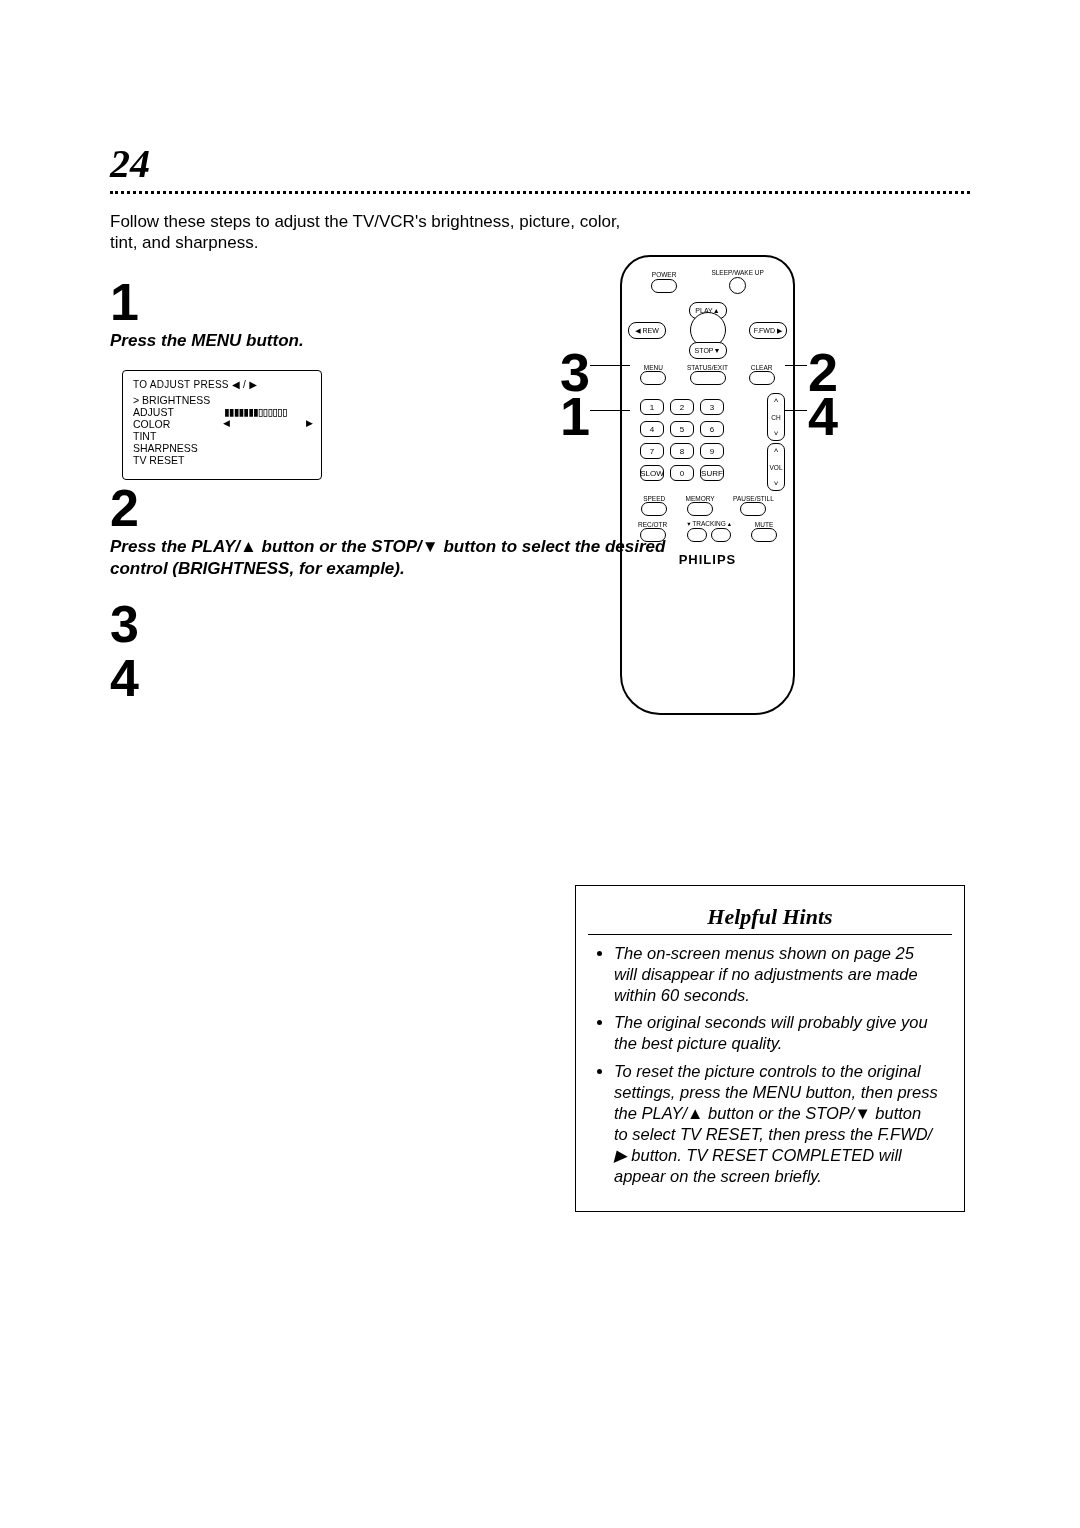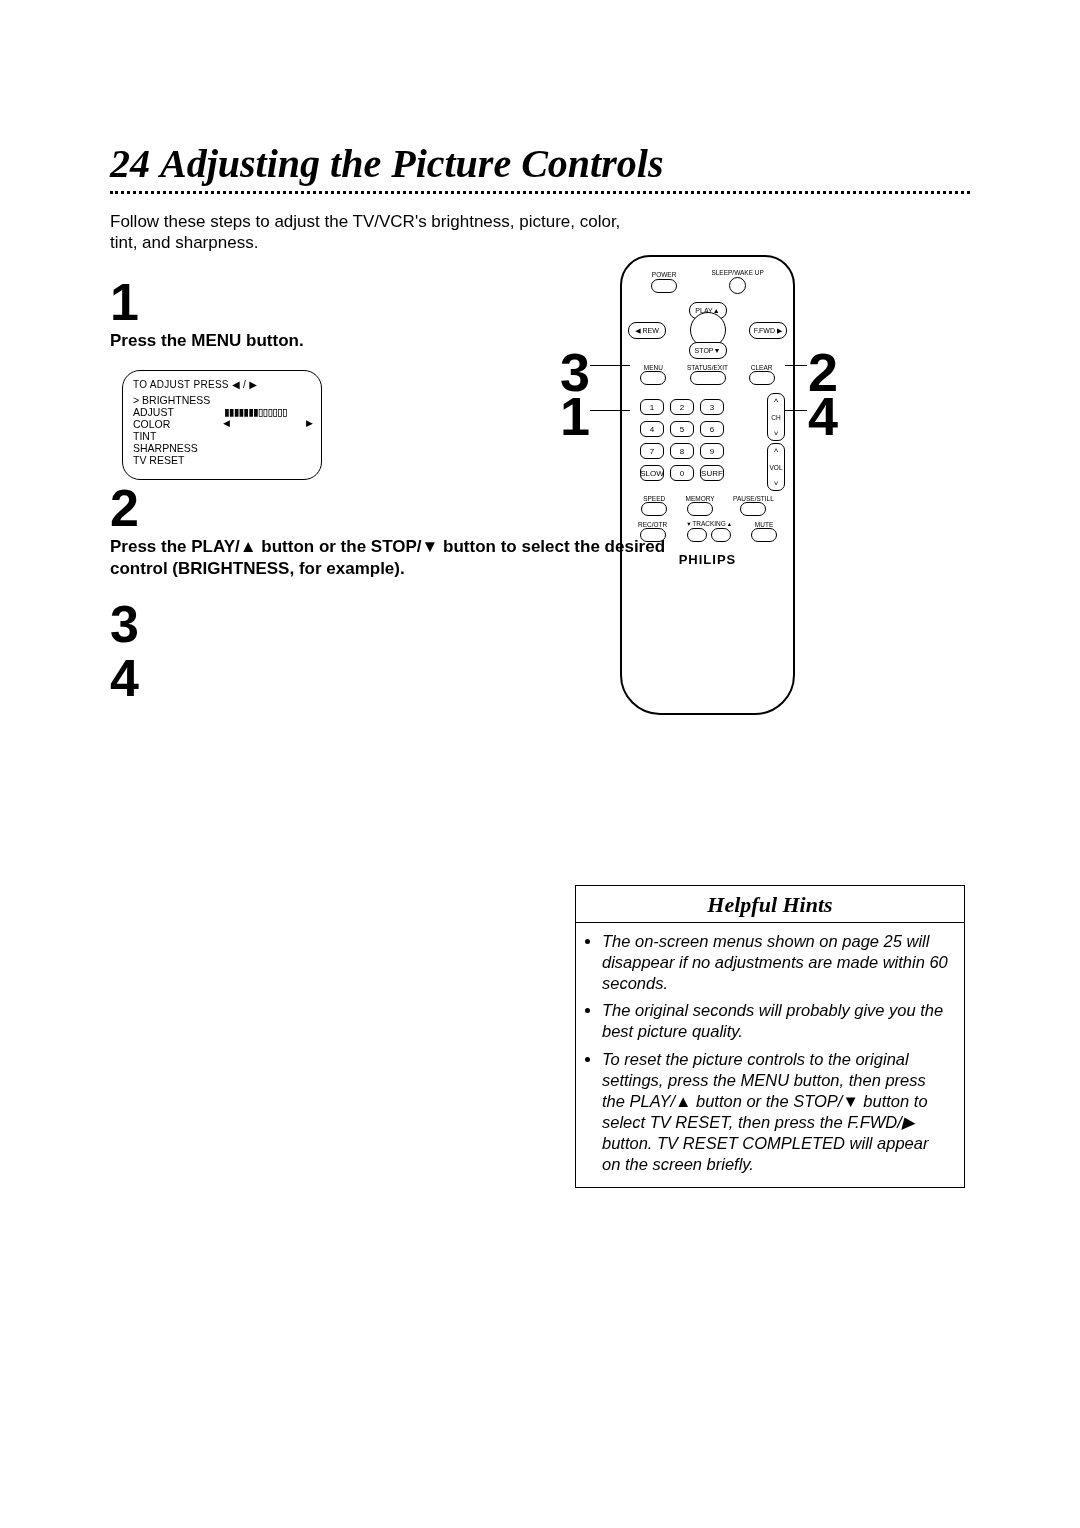--- a/index.html
+++ b/index.html
@@ -5,45 +5,45 @@
   html,body {
     margin:0; padding:0; background:#fff;
     font-family: Arial, Helvetica, sans-serif;
     color:#000;
   }
   .page {
     width:1080px; height:1528px; position:relative; margin:0;
     box-sizing:border-box;
     padding: 140px 110px 0 110px;
   }
-  .title-line { display:flex; align-items:flex-start; gap:10px;}
+  .title-line { display:flex; align-items:flex-start; gap:26px;}
   .page-num {
     font: italic bold 40px Georgia, "Times New Roman", serif;
   }
   .page-title {
     font: italic bold 40px Georgia, "Times New Roman", serif;
     letter-spacing:0px;
   }
   .dot-rule {
     border:none; border-top:3px dotted #000;
     margin:4px 0 10px 0; width:860px;
   }
   .intro {
     font-size:17px; width:540px; line-height:1.25;
   }
   .steps { margin-top:22px; width:560px;}
   .step-num {
     font: bold 52px Arial, sans-serif; line-height:1;
     margin-bottom:2px;
   }
   .step-text {font-size:17px; line-height:1.3; margin-bottom:18px;}
-  .step-text b {font-weight:bold;}
+  .step-text b {font-weight:bold;font-style:italic;}
   .tv-menu {
     position:relative; width:200px; height:110px;
-    border:1.5px solid #000; border-radius:18px;
+    border:1.5px solid #000; border-radius:4px;
     margin:8px 0 2px 12px; padding:8px 10px 6px 10px;
     font-size:11px; font-family: Arial, sans-serif;
     box-sizing:border-box;
   }
   .tv-menu .hdr {font-size:10px; letter-spacing:0.3px;}
   .tv-menu ul {list-style:none; padding:0; margin:4px 0 14px 0; font-size:10.5px; line-height:1.15;}
   .tv-menu li::before{content:"";}
   .tv-menu li.sel::before{content:"> "; }
   .slider {position:absolute; top:33px; left:100px; font-size:13px; letter-spacing:-3px;
            font-family:monospace;}
@@ -90,39 +90,38 @@
   .cluster .cbtn{width:36px; height:15px; border:1px solid #000; border-radius:8px;
                  position:absolute; background:#fff; font-size:7px;
                  display:flex; align-items:center; justify-content:center;}
   .grey-band{position:absolute; left:2px; right:2px; top:74px; height:66px;
              background:#ddd; z-index:-1;}
   
   .lead {position:absolute; height:0; border-top:1.5px solid #000;}
   
   .hints {
     position:absolute; left:575px; top:885px; width:390px;
-    border:1.8px solid #000; padding:0; box-sizing:border-box;
+    border:1.8px solid #000; padding:12px; box-sizing:border-box;
     font-size:16.5px;
   }
   .hints-title {
     font: italic bold 22px Georgia, serif;
     text-align:center; padding:6px 0 4px 0;
     border-bottom:1.8px solid #000;
   }
   .hints ul {margin:8px 14px 12px 26px; padding:0; font-style:italic;
              font-size:16.5px; line-height:1.28;}
   .hints li {margin-bottom:6px;}
 </style>
 </head>
 <body>
 
 <div class="page">
   <div class="title-line">
     <span class="page-num">24</span>
-    <span class="page-title">Adjusting the Picture Controls</span>
   </div>
   <hr class="dot-rule">
   <p class="intro">Follow these steps to adjust the TV/VCR's brightness, picture, color, tint, and sharpness.</p>
 
   <div class="steps">
 
     <div class="step-num">1</div>
     <div class="step-text"><b>Press the MENU button.</b></div>
 
     <div class="tv-menu">

